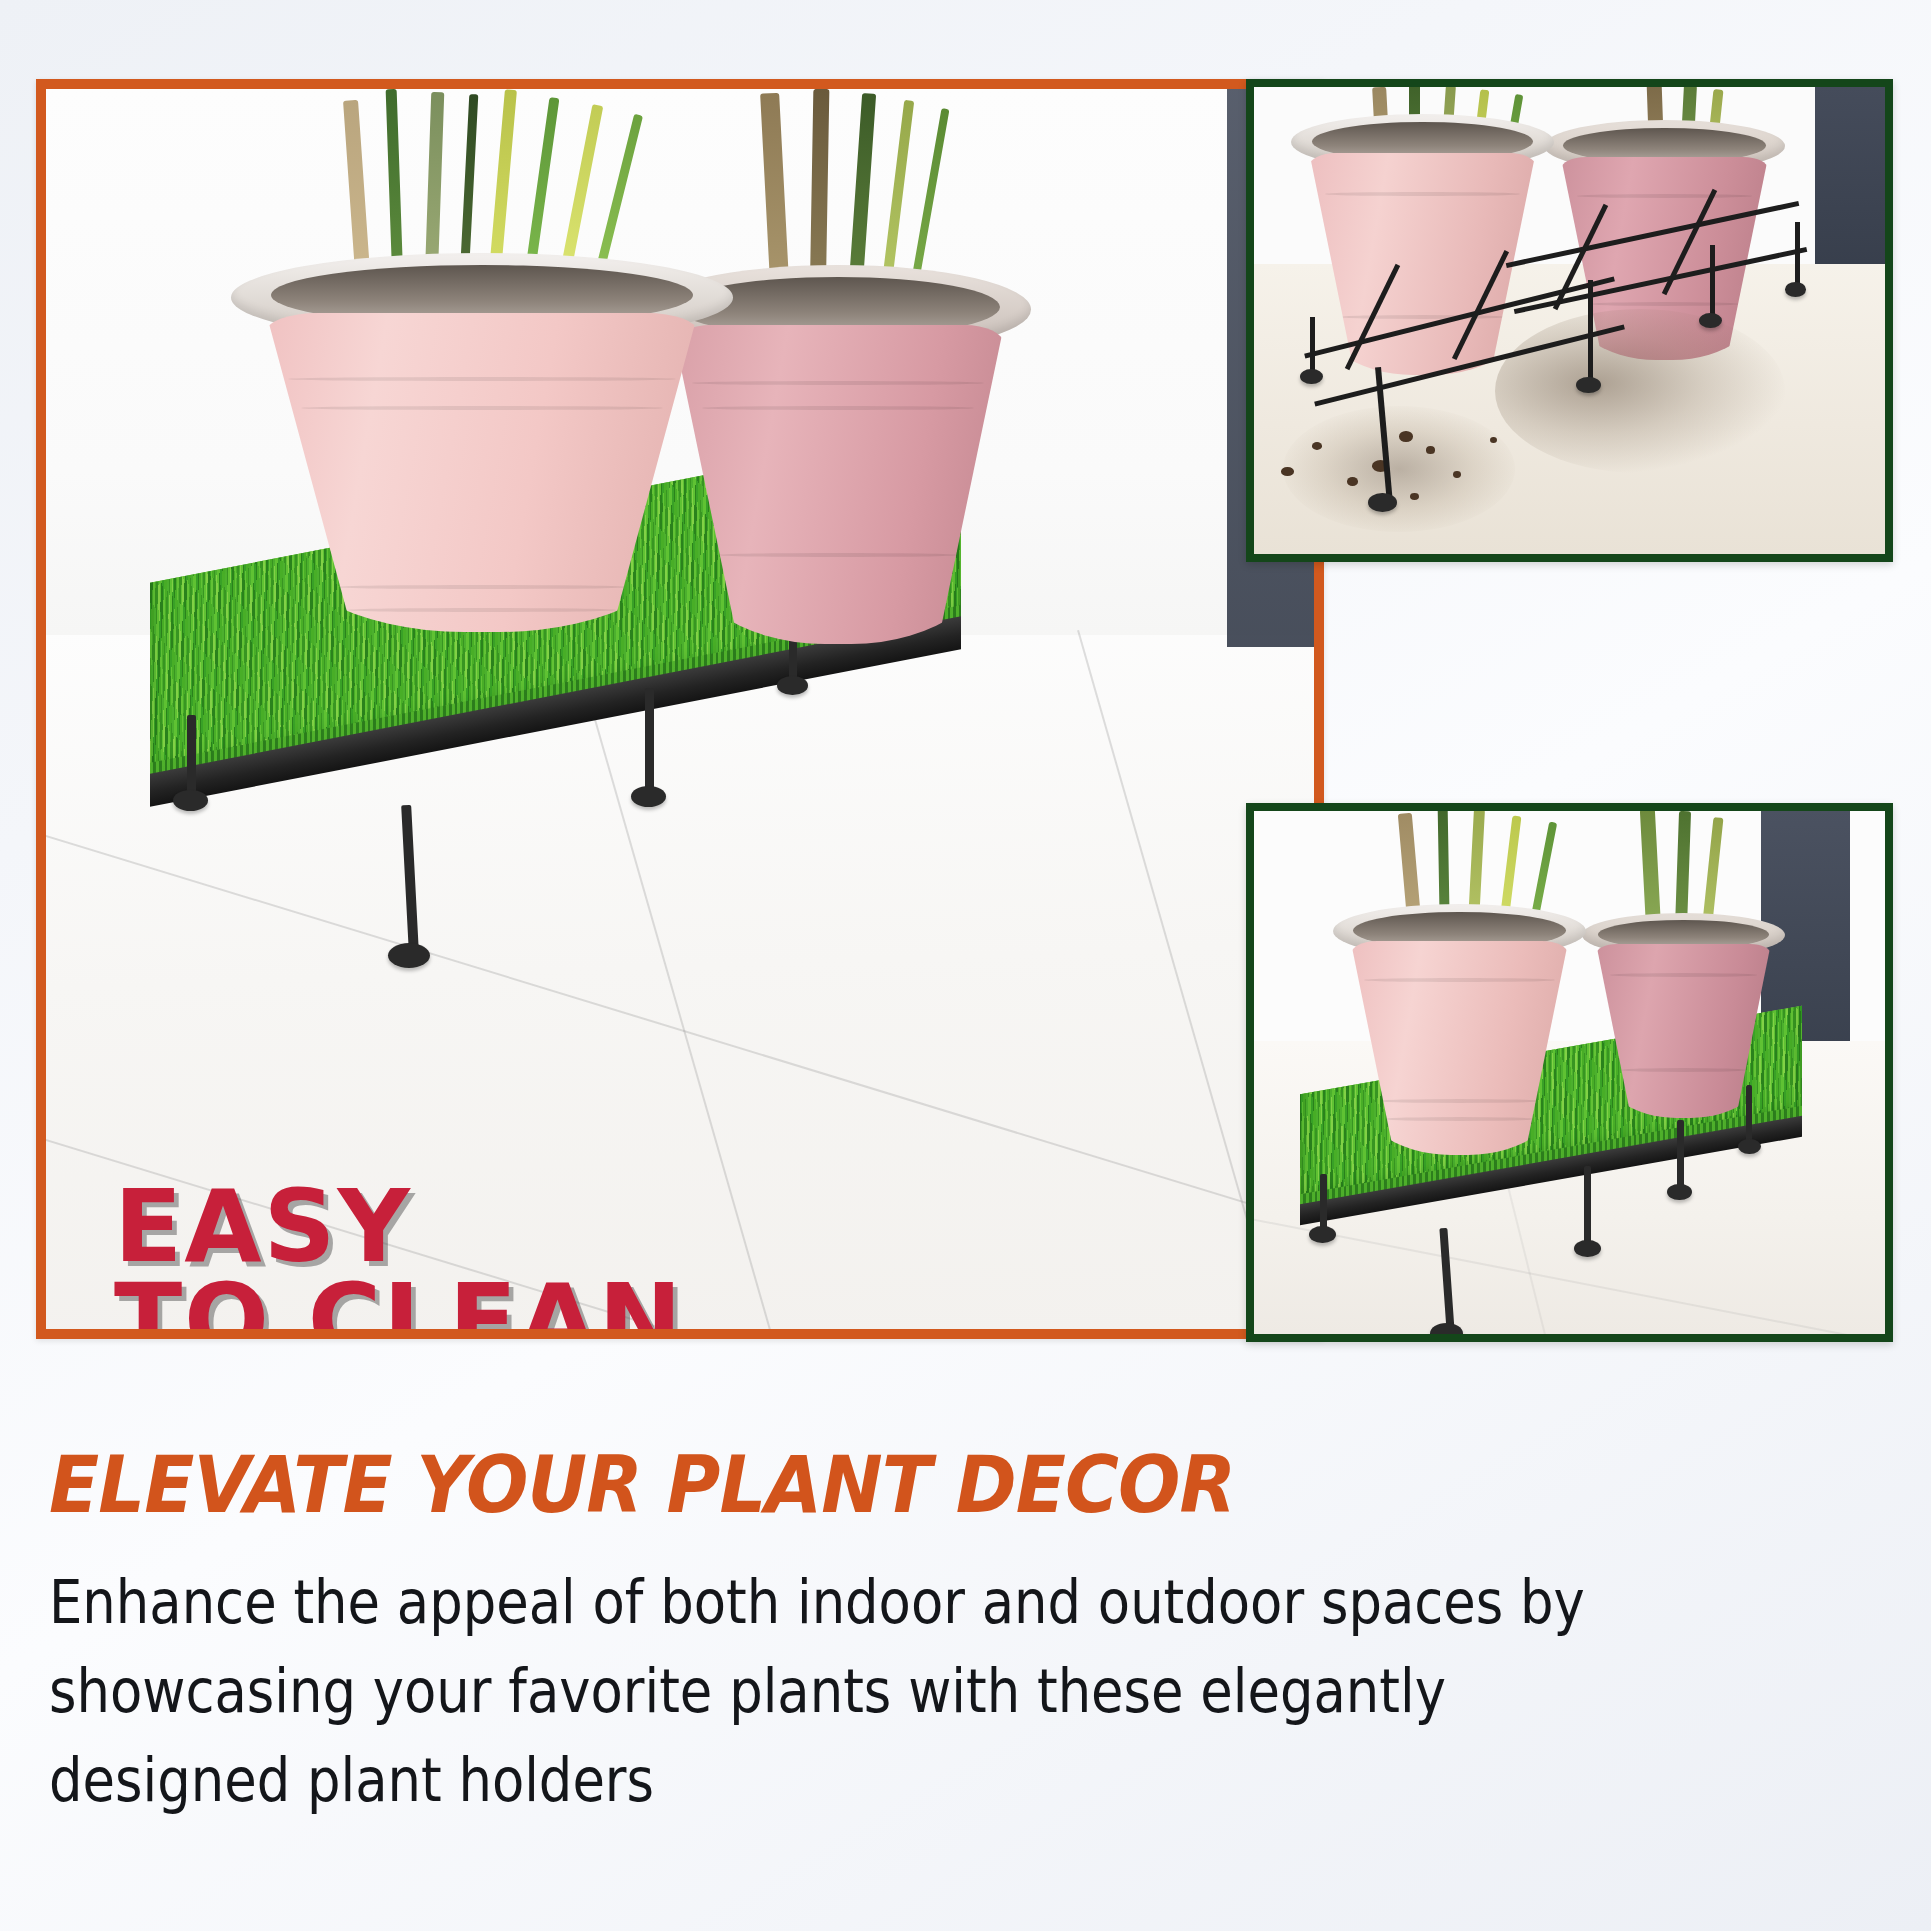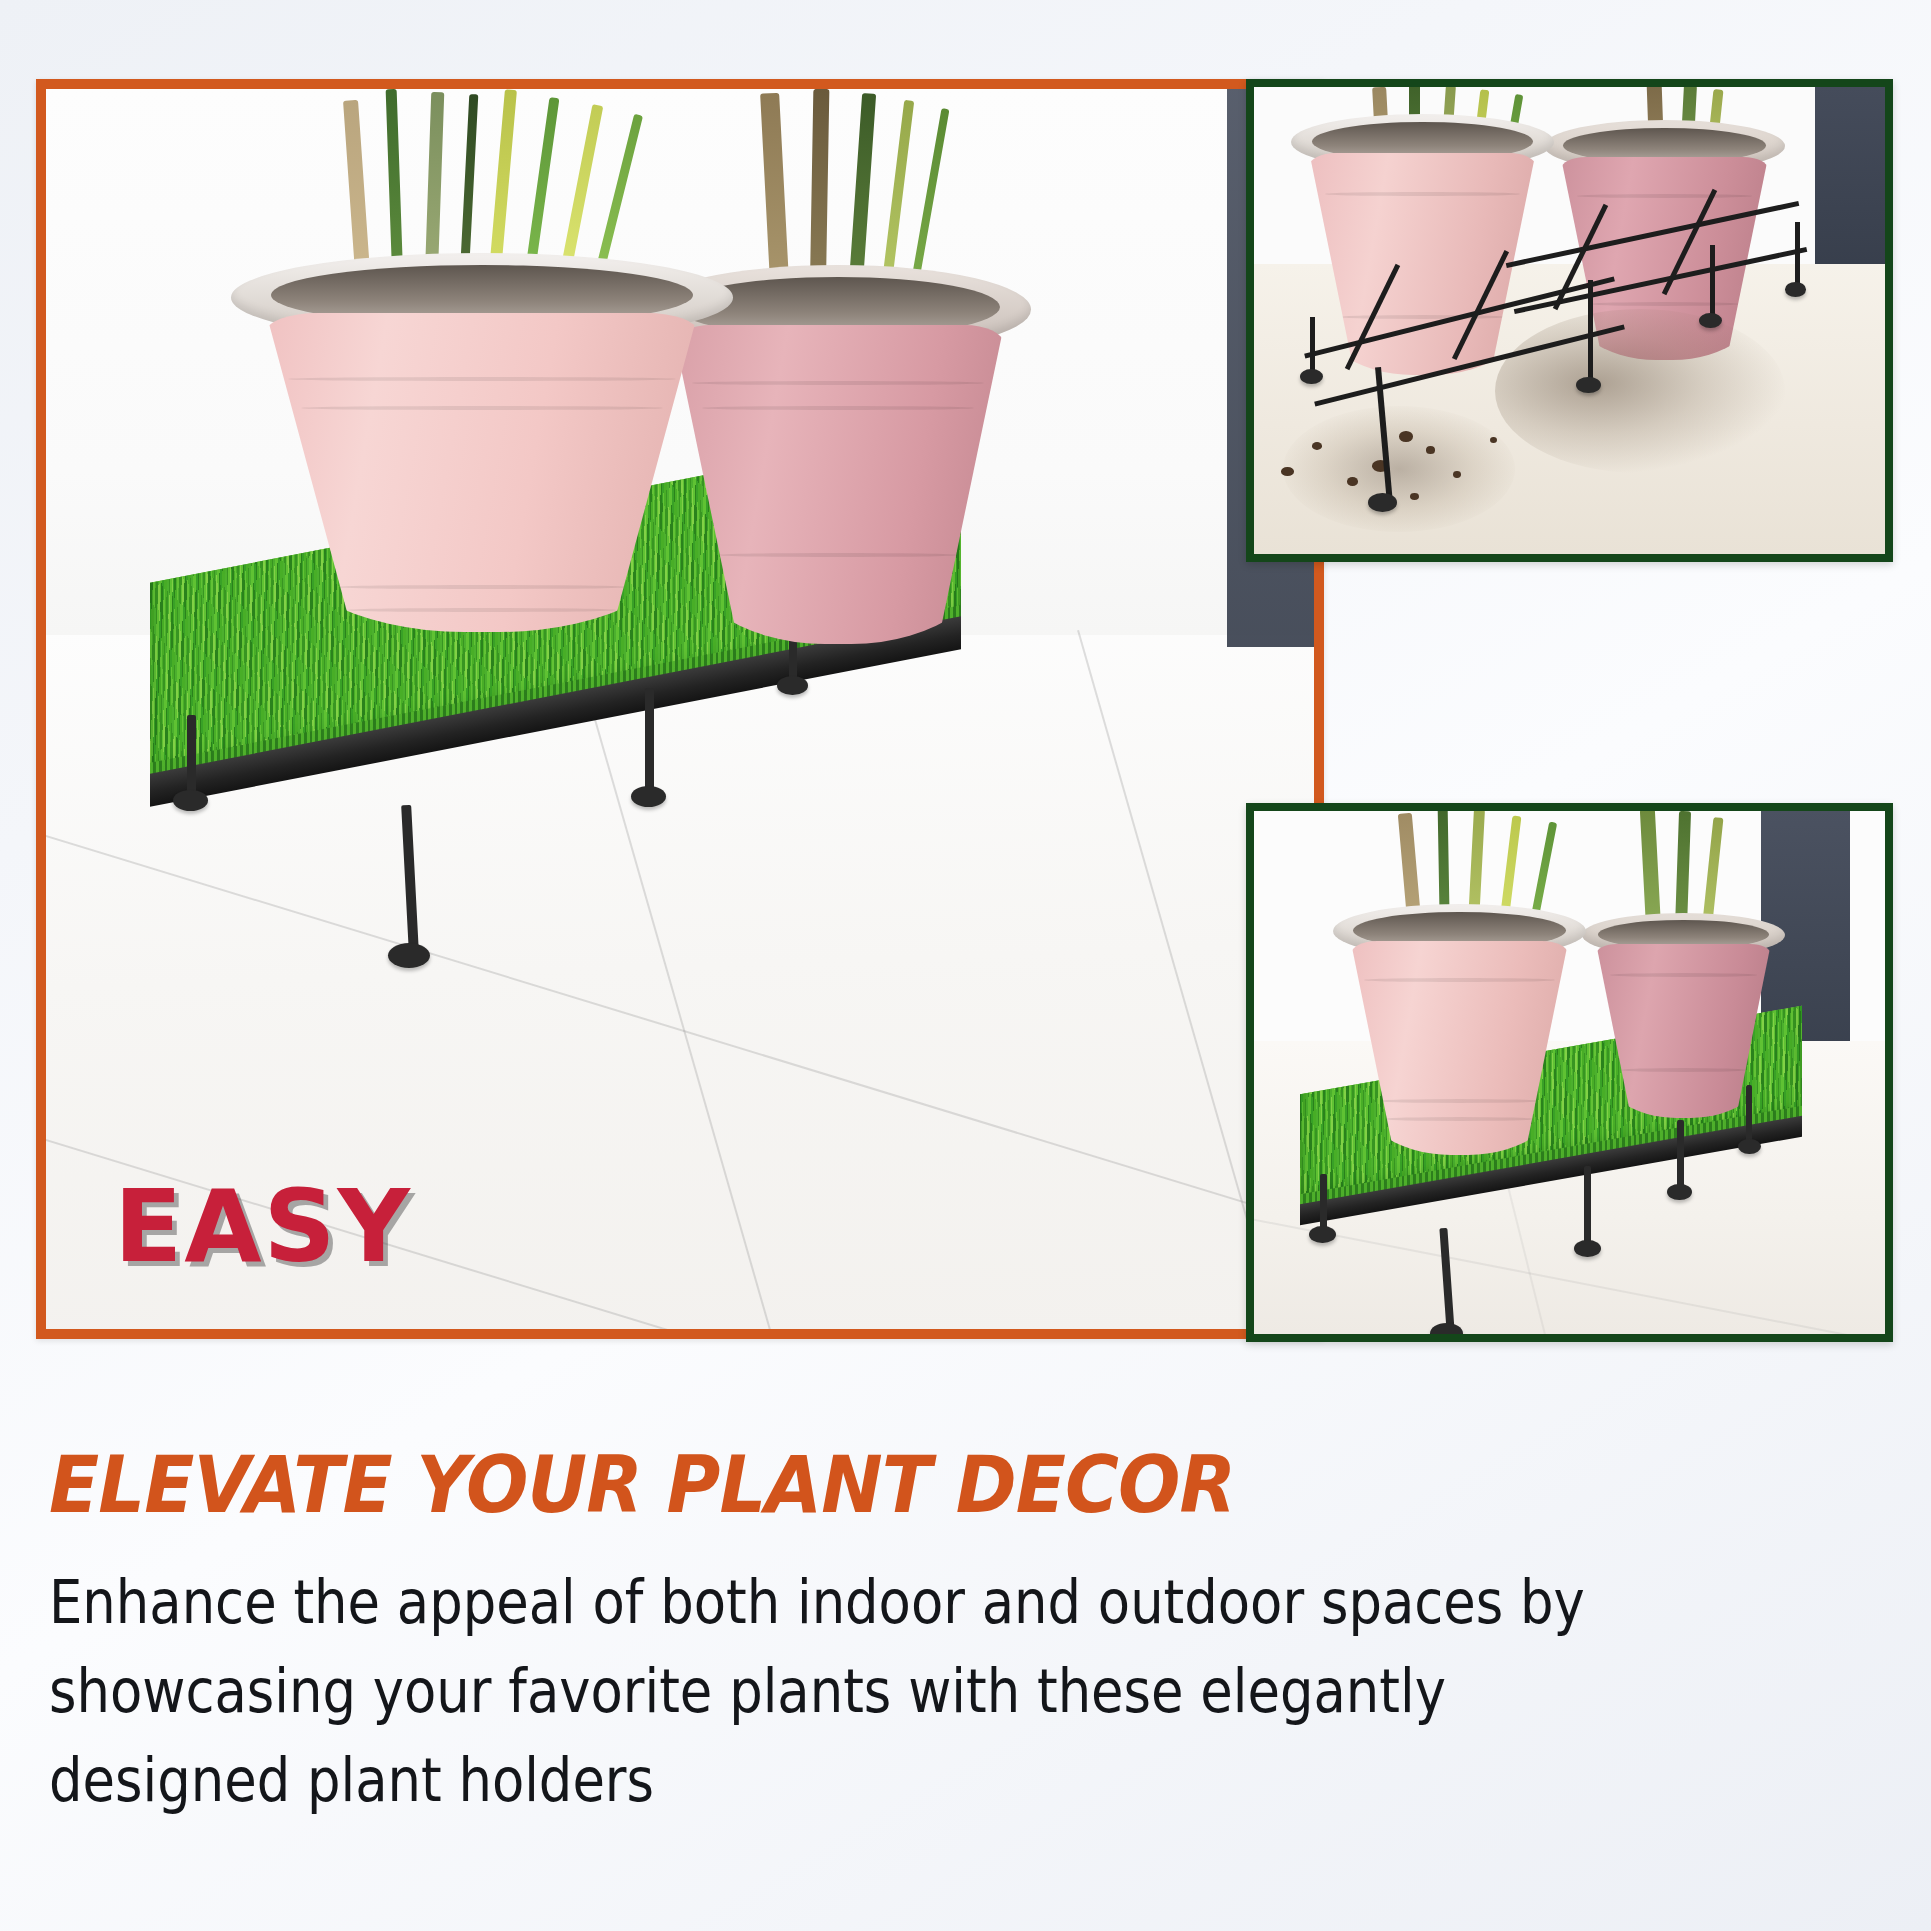--- a/index.html
+++ b/index.html
@@ -220,20 +220,21 @@
         <div class="body">
           <div class="ring" style="left:5%;top:64px;width:90%;"></div>
           <div class="ring" style="left:8%;top:93px;width:84%;"></div>
           <div class="ring" style="left:16%;top:272px;width:68%;"></div>
           <div class="ring" style="left:19%;top:295px;width:62%;"></div>
         </div>
       </div>
 
       <div class="easy-clean">
         <span>EASY</span>
+        <span class="l2">TO CLEAN</span>
       </div>
     </div>
   </div>
 
   <div class="inset inset-top">
     <div class="inset-photo">
       <div class="it-wall"></div>
       <div class="it-darkwall"></div>
       <div class="it-floor"></div>
 

